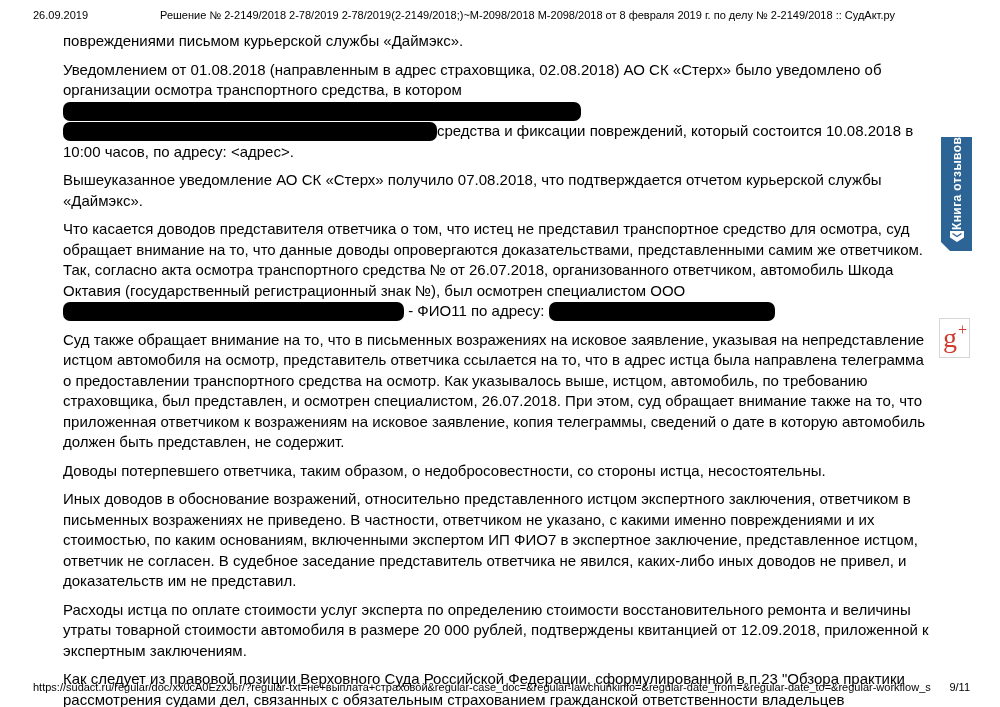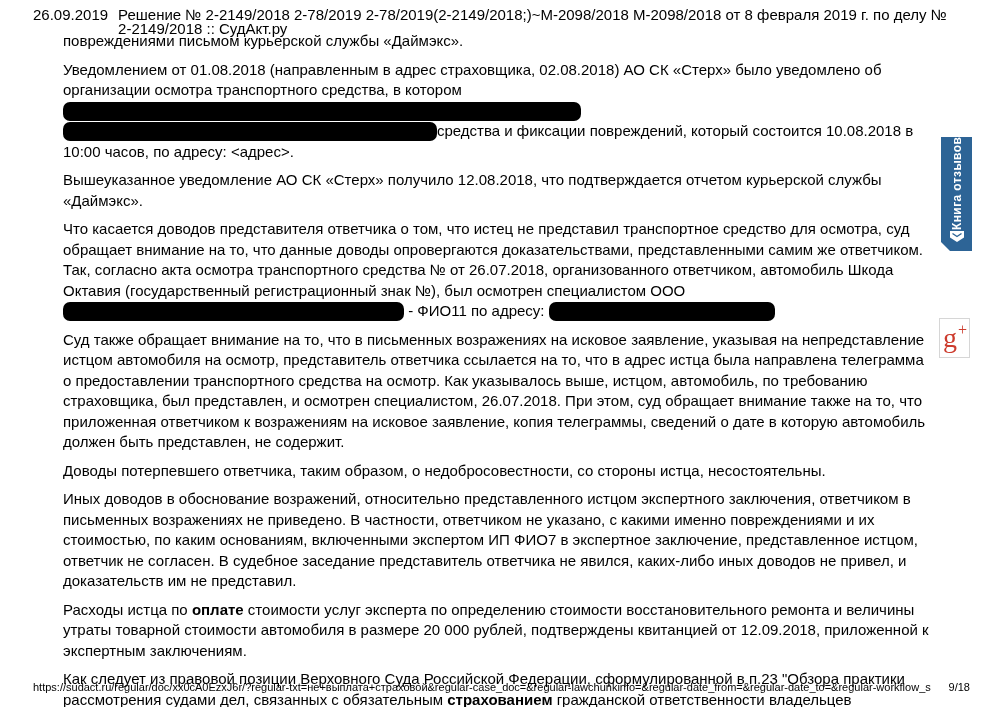--- a/index.html
+++ b/index.html
@@ -5,31 +5,31 @@
   html,body{margin:0;padding:0;}
   body{
     width:1000px;height:707px;position:relative;overflow:hidden;
     background:#ffffff;color:#000;
     font-family:"Liberation Sans",sans-serif;
   }
   
   .print-header{
     position:absolute;top:8px;left:33px;right:33px;
     display:flex;align-items:flex-start;
-    font-size:15px;line-height:14px;color:#000;
+    font-size:11px;line-height:14px;color:#000;
   }
   .print-header .date{white-space:nowrap;}
-  .print-header .title{flex:1;text-align:left;padding:0 10px;}
+  .print-header .title{flex:1;text-align:center;padding:0 10px;}
   
   .content{
     position:absolute;top:31px;left:63px;width:868px;
     font-size:15px;line-height:20.5px;color:#000;
   }
   .content p{margin:0 0 8px 0;}
-  .content b{font-weight:bold;margin-top:24px;}
+  .content b{font-weight:normal;margin-top:24px;}
   .redaction{
     display:inline-block;background:#000;height:19px;
     border-radius:7px;vertical-align:-5px;
   }
   
   .feedback-tab{
     position:absolute;left:941px;top:137px;width:31px;height:114px;
     background:var(--tab_blue,#2d6496);
     clip-path:polygon(0 0,100% 0,100% 100%,9px 100%,0 calc(100% - 9px));
     cursor:pointer;
@@ -68,21 +68,21 @@
 <body>
 
 <div class="print-header">
   <span class="date">26.09.2019</span>
   <span class="title">Решение № 2-2149/2018 2-78/2019 2-78/2019(2-2149/2018;)~М-2098/2018 М-2098/2018 от 8 февраля 2019 г. по делу № 2-2149/2018 :: СудАкт.ру</span>
 </div>
 
 <div class="content">
     <p>повреждениями письмом курьерской службы «Даймэкс».</p>
     <p>Уведомлением от 01.08.2018 (направленным в адрес страховщика, 02.08.2018) АО СК «Стерх» было уведомлено об организации осмотра транспортного средства, в котором<span class="redaction" style="width: 518px;"></span><span class="redaction" style="width: 374px;"></span>средства и фиксации повреждений, который состоится 10.08.2018 в 10:00 часов, по адресу: &lt;адрес&gt;.</p>
-    <p>Вышеуказанное уведомление АО СК «Стерх» получило 12.08.2018, что подтверждается отчетом курьерской службы «Даймэкс».</p>
+    <p>Вышеуказанное уведомление АО СК «Стерх» получило 07.08.2018, что подтверждается отчетом курьерской службы «Даймэкс».</p>
     <p>Что касается доводов представителя ответчика о том, что истец не представил транспортное средство для осмотра, суд обращает внимание на то, что данные доводы опровергаются доказательствами, представленными самим же ответчиком. Так, согласно акта осмотра транспортного средства № от 26.07.2018, организованного ответчиком, автомобиль Шкода Октавия (государственный регистрационный знак №), был осмотрен специалистом ООО<span class="redaction" style="width: 341px;"></span> - ФИО11 по адресу: <span class="redaction" style="width: 226px;"></span></p>
     <p>Суд также обращает внимание на то, что в письменных возражениях на исковое заявление, указывая на непредставление истцом автомобиля на осмотр, представитель ответчика ссылается на то, что в адрес истца была направлена телеграмма о предоставлении транспортного средства на осмотр. Как указывалось выше, истцом, автомобиль, по требованию страховщика, был представлен, и осмотрен специалистом, 26.07.2018. При этом, суд обращает внимание также на то, что приложенная ответчиком к возражениям на исковое заявление, копия телеграммы, сведений о дате в которую автомобиль должен быть представлен, не содержит.</p>
     <p>Доводы потерпевшего ответчика, таким образом, о недобросовестности, со стороны истца, несостоятельны.</p>
     <p>Иных доводов в обоснование возражений, относительно представленного истцом экспертного заключения, ответчиком в письменных возражениях не приведено. В частности, ответчиком не указано, с какими именно повреждениями и их стоимостью, по каким основаниям, включенными экспертом ИП ФИО7 в экспертное заключение, представленное истцом, ответчик не согласен. В судебное заседание представитель ответчика не явился, каких-либо иных доводов не привел, и доказательств им не представил.</p>
     <p>Расходы истца по <b>оплате</b> стоимости услуг эксперта по определению стоимости восстановительного ремонта и величины утраты товарной стоимости автомобиля в размере 20 000 рублей, подтверждены квитанцией от 12.09.2018, приложенной к экспертным заключениям.</p>
     <p>Как следует из правовой позиции Верховного Суда Российской Федерации, сформулированной в п.23 "Обзора практики рассмотрения судами дел, связанных с обязательным <b>страхованием</b> гражданской ответственности владельцев транспортных средств" (утв. Президиумом Верховного Суда Российской Федерации 22.06.2016), статья 12 Закона об ОСАГО, которая устанавливает размер и порядок подлежащих возмещению расходов при причинении вреда имуществу потерпевшего, указывает, что стоимость независимой экспертизы (оценки), на основании которой произведена  , включается в состав убытков,</p>
   </div>
 
 <div class="feedback-tab">
   <span class="label">Книга отзывов</span>
@@ -92,14 +92,14 @@
   </svg>
 </div>
 
 <div class="gplus">
   <span class="g">g</span>
   <span class="plus">+</span>
 </div>
 
 <div class="print-footer">
   <span class="url">https://sudact.ru/regular/doc/xx0cA0EzxJ6r/?regular-txt=не+выплата+страховой&amp;regular-case_doc=&amp;regular-lawchunkinfo=&amp;regular-date_from=&amp;regular-date_to=&amp;regular-workflow_stage=&amp;regular-area=1016&amp;re…</span>
-  <span class="page">9/18</span>
+  <span class="page">9/11</span>
 </div>
 
 </body></html>

